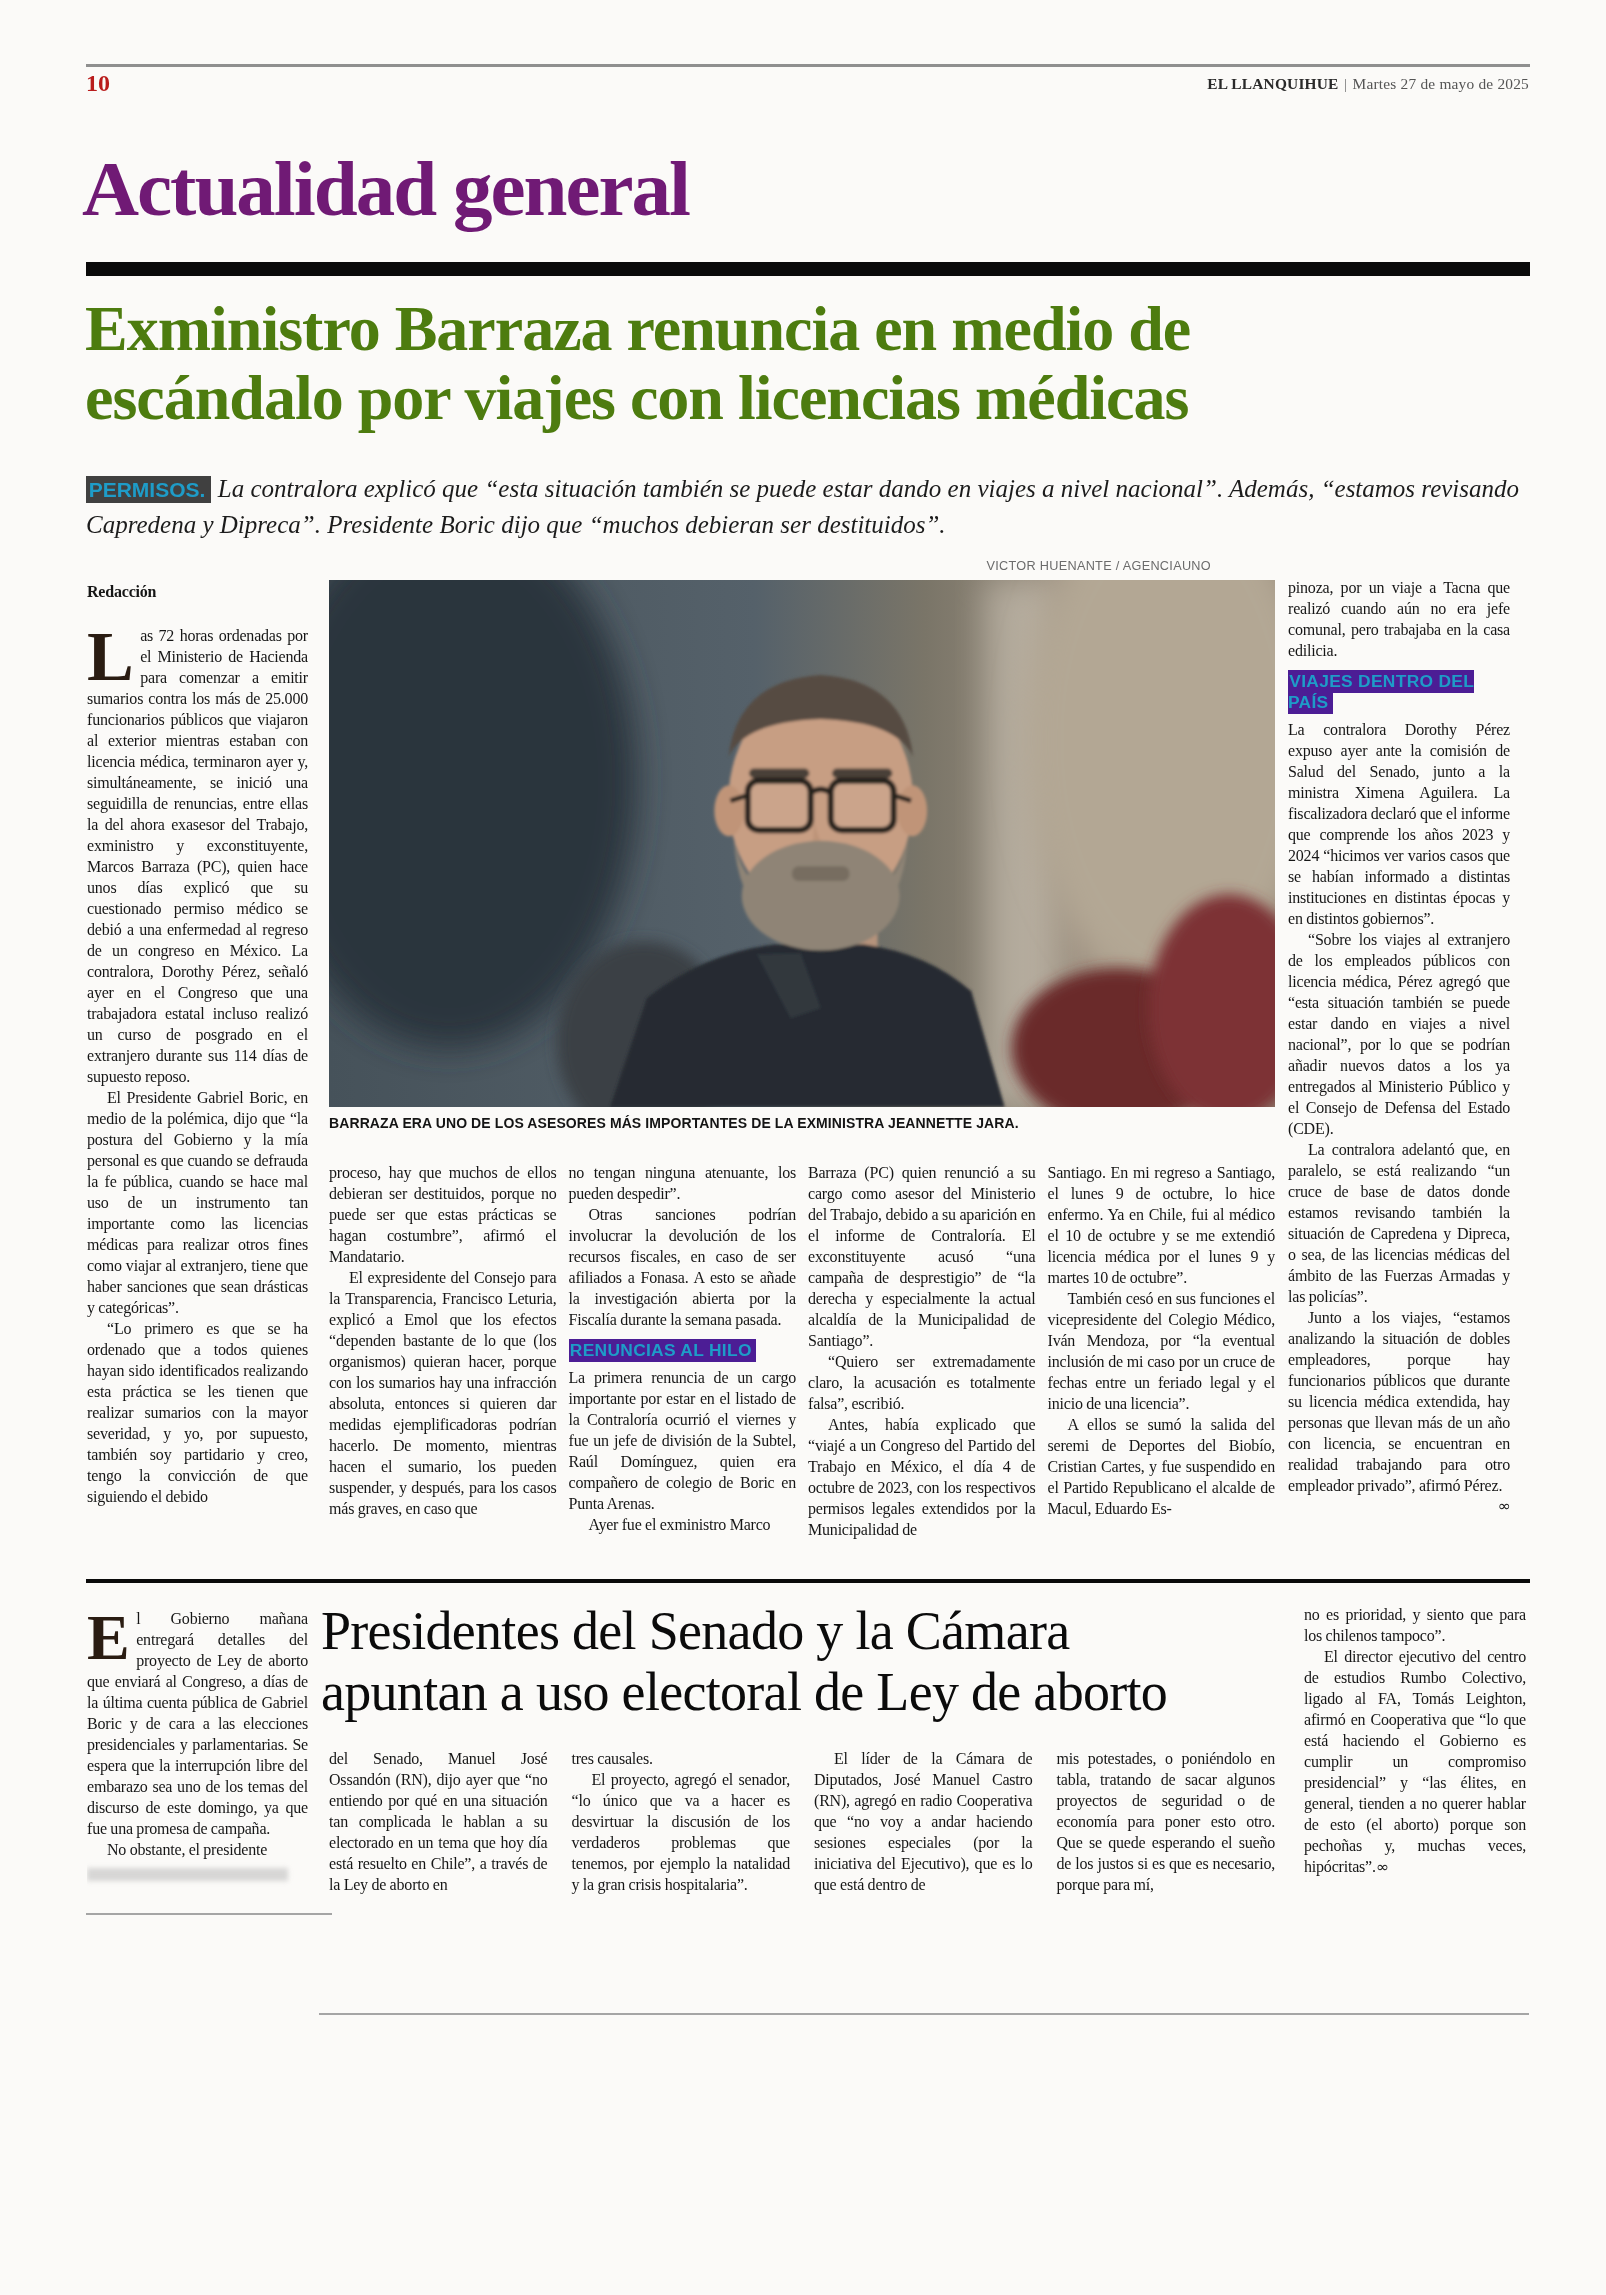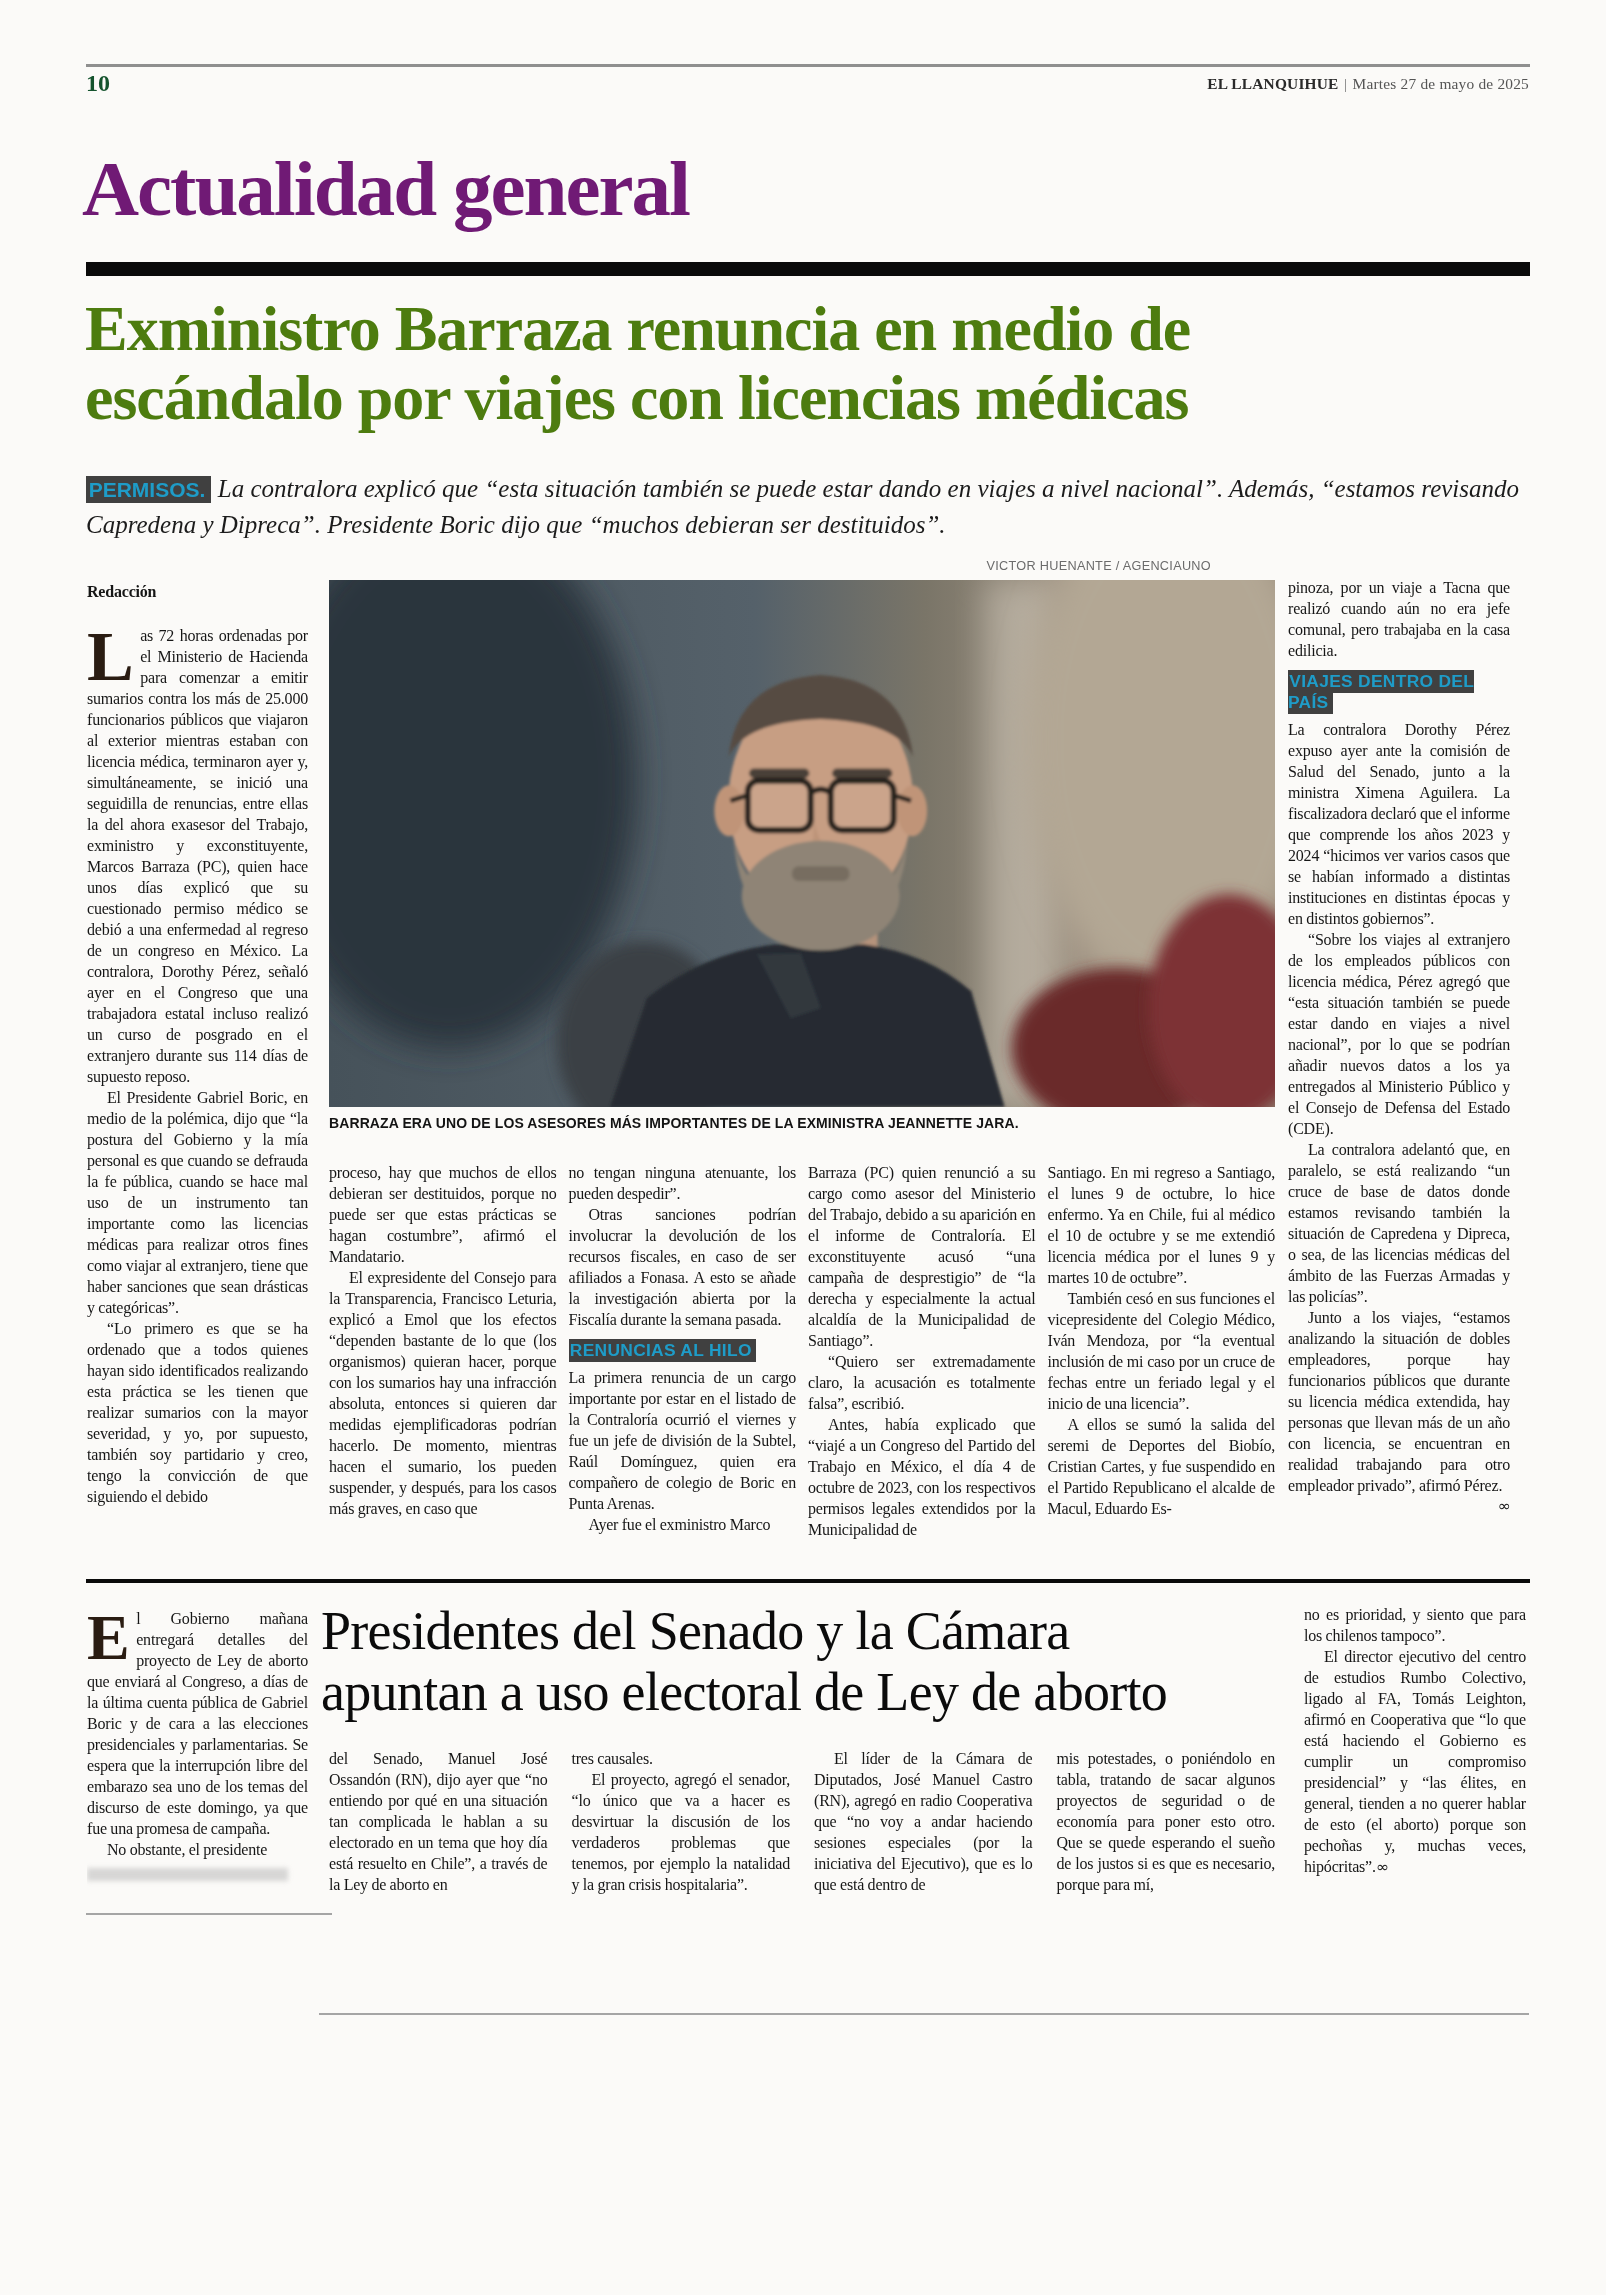--- a/index.html
+++ b/index.html
@@ -1,21 +1,21 @@
 <!DOCTYPE html>
 <html lang="es" style="font-size:10.7px"><head>
 <meta charset="utf-8">
 <style>
   html,body{margin:0;padding:0;background:#fbfaf8;}
   .page{position:relative;width:1606px;height:2295px;background:#fbfaf8;overflow:hidden;
         font-family:"Liberation Serif","DejaVu Serif",serif;color:#161616;}
 
   
   .top-rule{position:absolute;left:86px;top:64px;width:1444px;height:3.3px;background:#8f8f8f;}
-  .page-number{position:absolute;left:86px;top:70px;font-size:24px;font-weight:700;color:#14532d;}
+  .page-number{position:absolute;left:86px;top:70px;font-size:24px;font-weight:700;color:#b91c1c;}
   .header-right{position:absolute;right:77px;top:75px;font-size:15.4px;color:#2a2a2a;letter-spacing:0.2px;}
   .header-right .masthead{font-weight:700;}
   .header-right .divider{color:#777;margin:0 5.4px;}
   .header-right .date{color:#555;}
 
   .section-title{position:absolute;left:82px;top:95px;font-size:79px;line-height:1.05;
                  font-weight:800;letter-spacing:-2px;color:#701a75;}
   .black-bar{position:absolute;left:86px;top:262px;width:1444px;height:14px;background:#0a0a0a;}
 
   
@@ -37,21 +37,21 @@
 
   
   .bodycol p{margin:0;font-size:16px;line-height:21px;text-align:justify;
              letter-spacing:-0.2px;word-spacing:-0.3px;}
   .bodycol p.ind{text-indent:20px;}
   .byline{font-size:19px;font-weight:700;margin:0 0 23px 0 !important;text-align:left !important;}
   .dropcap{float:left;font-weight:700;color:#2a1c12;font-size:70px;line-height:.8;padding:4px 6.7px 0 0;}
   .dropcap.small{font-size:64px;}
   .subhead-wrap{margin:10.7px 0 5.4px;}
   .subhead{font-family:"Liberation Sans","DejaVu Sans",sans-serif;font-weight:700;font-size:17.4px;
-           letter-spacing:0.3px;color:#1e9cc8;background:#404040;padding:1.3px 4px 1.3px 1.3px;}
+           letter-spacing:0.3px;color:#1e9cc8;background:#4c1d95;padding:1.3px 4px 1.3px 1.3px;}
   .endmark{font-family:"DejaVu Sans",sans-serif;font-size:15.4px;color:#161616;}
   .endmark.right{float:right;}
 
   .a1-col1{position:absolute;left:87px;top:581px;width:221px;height:990px;overflow:hidden;}
   .a1-mid{position:absolute;left:329px;top:1162px;width:946px;height:402px;overflow:hidden;
           display:flex;gap:12px;}
   .a1-mid .bodycol{flex:1 1 0;}
   .a1-col6{position:absolute;left:1288px;top:577px;width:222px;height:997px;overflow:hidden;}
 
   .sep-articles{position:absolute;left:86px;top:1579px;width:1444px;height:4px;background:#0a0a0a;}

